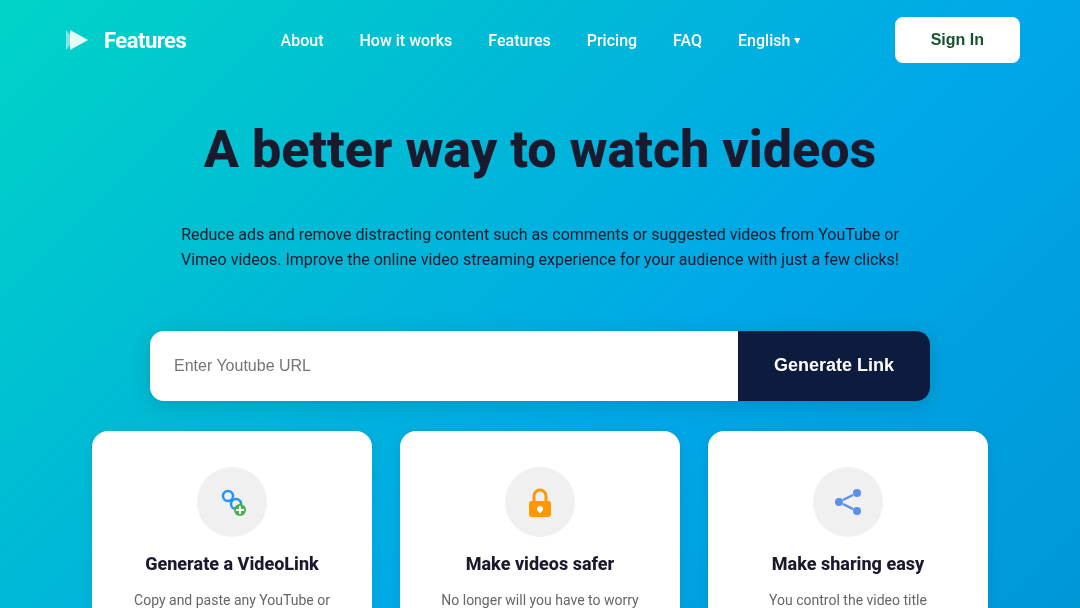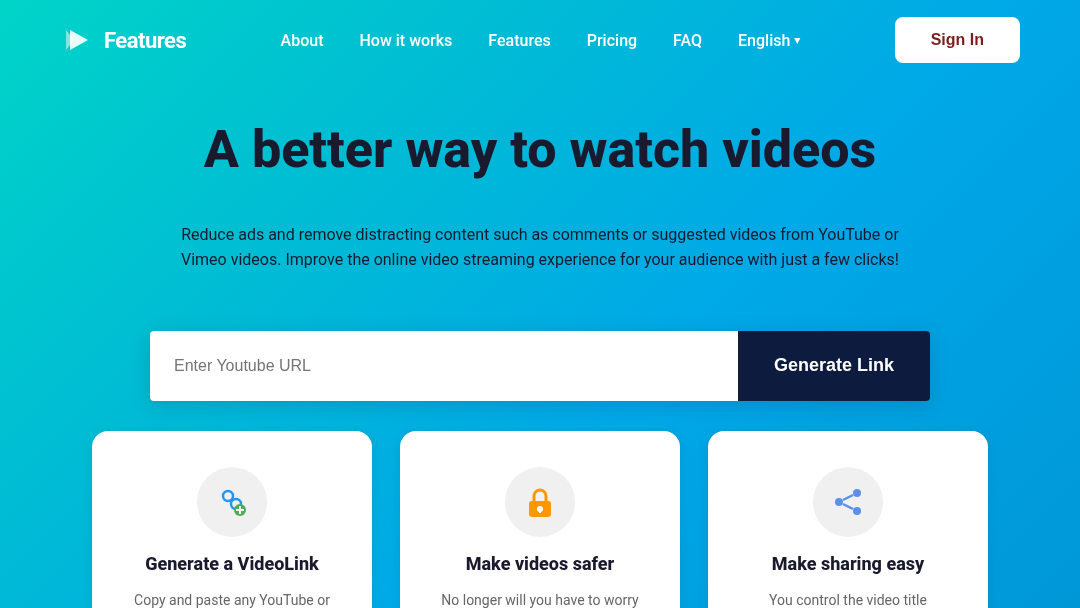--- a/index.html
+++ b/index.html
@@ -70,21 +70,21 @@
       gap: 4px;
     }
 
     .navbar-right {
       display: flex;
       align-items: center;
     }
 
     .sign-in-btn {
       background: white;
-      color: #7f1d1d;
+      color: #14532d;
       border: none;
       border-radius: 8px;
       padding: 14px 36px;
       font-size: 16px;
       font-weight: 700;
       cursor: pointer;
     }
 
     
     .hero-content {
@@ -110,21 +110,21 @@
       line-height: 1.6;
       max-width: 720px;
       margin-bottom: 36px;
     }
 
     
     .url-input-section {
       display: flex;
       width: 780px;
       height: 70px;
-      border-radius: 4px;
+      border-radius: 14px;
       overflow: hidden;
       box-shadow: 0 4px 20px rgba(0,0,0,0.15);
     }
 
     .url-input {
       flex: 1;
       padding: 0 24px;
       font-size: 16px;
       color: #999;
       border: none;

